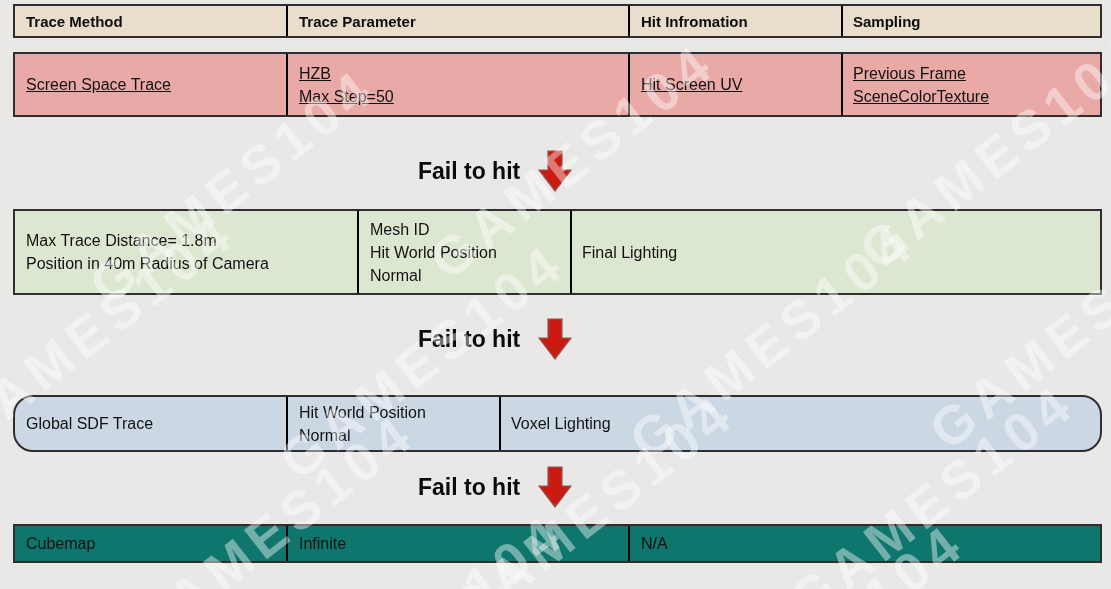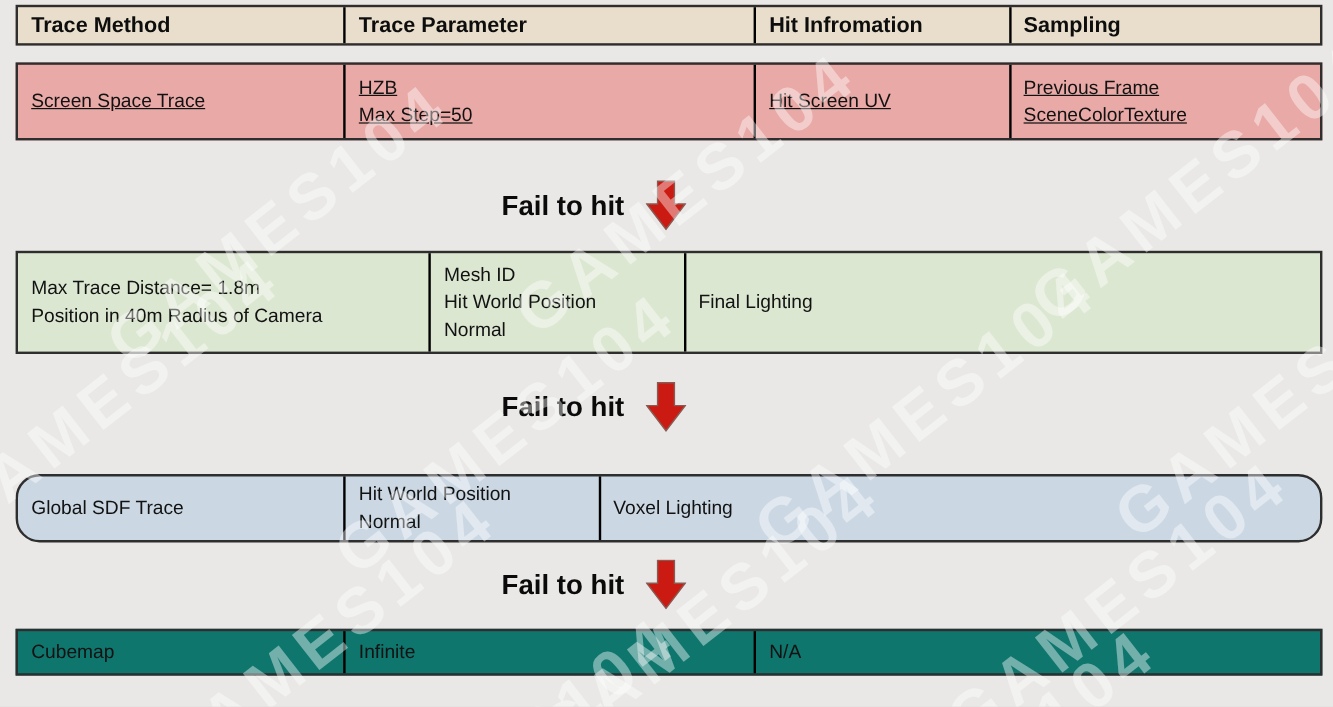--- a/index.html
+++ b/index.html
@@ -52,21 +52,21 @@
     font-size: 16px;
     line-height: 23px;
     white-space: pre-line;
   }
   .cell + .cell { border-left: 2px solid #000000; }
   .c1 { flex: 0 0 271px; }
   .c2 { flex: 0 0 342px; }
   .c3 { flex: 0 0 213px; }
   .c4 { flex: 1 1 auto; padding-left: 10px; }
   .thead { top: 4px; height: 34px; background: #e9decc; }
-  .thead .cell { font-weight: bold; font-size: 18px; color: #0d0d0d; }
+  .thead .cell { font-weight: bold; font-size: 15px; color: #0d0d0d; }
   .row-screen { top: 52px;  height: 65px; background: #e9aaa7; text-decoration: underline; }
   .row-mesh   { top: 209px; height: 86px; background: #dce7d1; }
   .row-global { top: 395px; height: 57px; background: #cbd8e4; border-radius: 20px; }
   .row-cube   { top: 524px; height: 39px; background: #0f766e; }
   
   .connector {
     position: absolute;
     left: 418px;
     height: 42px;
     display: flex;

